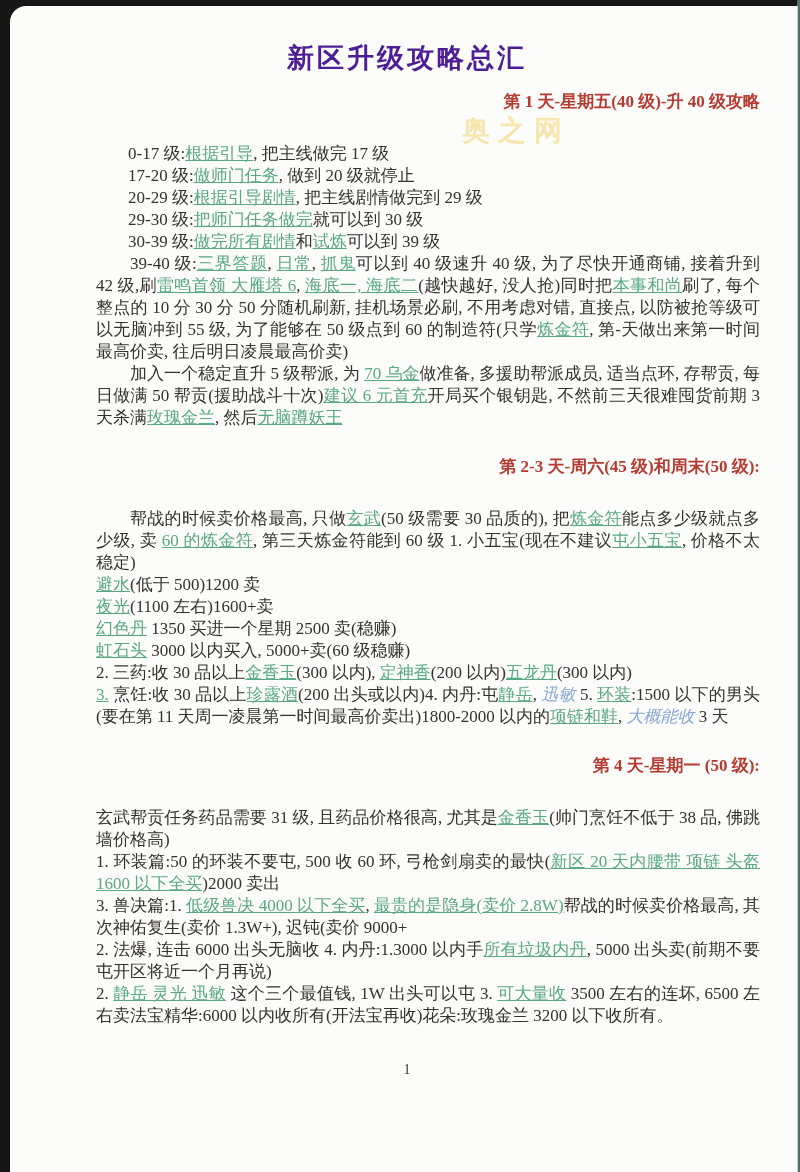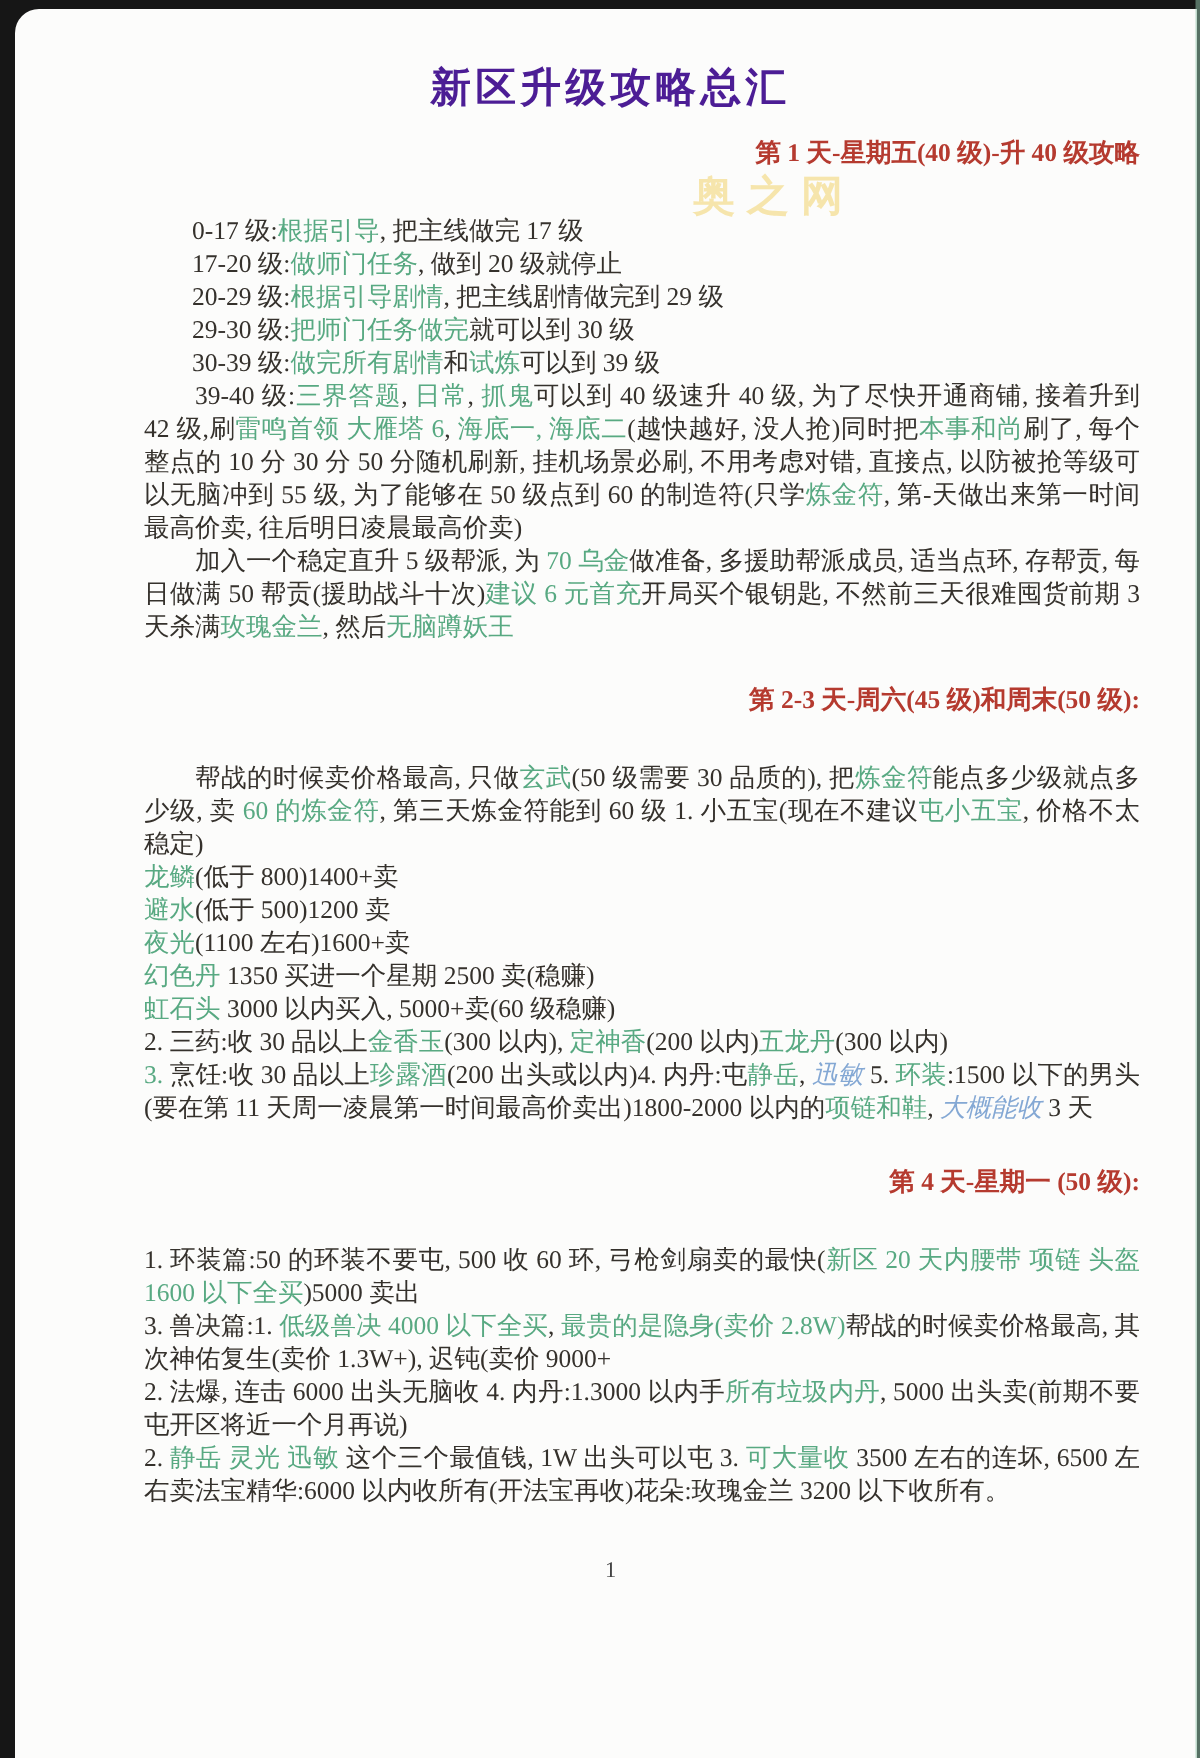--- a/index.html
+++ b/index.html
@@ -38,21 +38,21 @@
   .sec-content{
     margin-left:42px;position:relative;z-index:1;
   }
   .para{
     color:var(--ink);font-size:17px;line-height:22px;margin:0;
     text-align:justify;
   }
   .para.level{margin-left:32px;}
   .para.indent{text-indent:2em;}
   .para.flush{text-indent:0;}
-  .c-green{color:var(--green);}
+  .c-green{color:var(--green);text-decoration:underline;}
   .c-blue{color:var(--blue);font-style:italic;}
   .page-number{
     text-align:center;color:#444;font-size:15px;margin-top:34px;
     position:relative;z-index:1;
   }
 </style>
 </head>
 <body>
 
 <div class="page">
@@ -65,31 +65,31 @@
         <div class="para level"><span>17-20 级:</span><span class="c-green">做师门任务</span><span>, 做到 20 级就停止</span></div>
         <div class="para level"><span>20-29 级:</span><span class="c-green">根据引导剧情</span><span>, 把主线剧情做完到 29 级</span></div>
         <div class="para level"><span>29-30 级:</span><span class="c-green">把师门任务做完</span><span>就可以到 30 级</span></div>
         <div class="para level"><span>30-39 级:</span><span class="c-green">做完所有剧情</span><span>和</span><span class="c-green">试炼</span><span>可以到 39 级</span></div>
         <div class="para indent"><span>39-40 级:</span><span class="c-green">三界答题</span><span>, </span><span class="c-green">日常</span><span>, </span><span class="c-green">抓鬼</span><span>可以到 40 级速升 40 级, 为了尽快开通商铺, 接着升到 42 级,刷</span><span class="c-green">雷鸣首领 大雁塔 6</span><span>, </span><span class="c-green">海底一, 海底二</span><span>(越快越好, 没人抢)同时把</span><span class="c-green">本事和尚</span><span>刷了, 每个整点的 10 分 30 分 50 分随机刷新, 挂机场景必刷, 不用考虑对错, 直接点, 以防被抢等级可以无脑冲到 55 级, 为了能够在 50 级点到 60 的制造符(只学</span><span class="c-green">炼金符</span><span>, 第-天做出来第一时间最高价卖, 往后明日凌晨最高价卖)</span></div>
         <div class="para indent"><span>加入一个稳定直升 5 级帮派, 为 </span><span class="c-green">70 乌金</span><span>做准备, 多援助帮派成员, 适当点环, 存帮贡, 每日做满 50 帮贡(援助战斗十次)</span><span class="c-green">建议 6 元首充</span><span>开局买个银钥匙, 不然前三天很难囤货前期 3 天杀满</span><span class="c-green">玫瑰金兰</span><span>, 然后</span><span class="c-green">无脑蹲妖王</span></div>
       </div>
       <div class="sec-heading">第 2-3 天-周六(45 级)和周末(50 级):</div>
       <div class="sec-content">
         <div class="para indent"><span>帮战的时候卖价格最高, 只做</span><span class="c-green">玄武</span><span>(50 级需要 30 品质的), 把</span><span class="c-green">炼金符</span><span>能点多少级就点多少级, 卖 </span><span class="c-green">60 的炼金符</span><span>, 第三天炼金符能到 60 级 1. 小五宝(现在不建议</span><span class="c-green">屯小五宝</span><span>, 价格不太稳定)</span></div>
-        <div class="para flush"><span class="c-green">龙鳞</span><span>(低于 800)1400+卖</span></div>
         <div class="para flush"><span class="c-green">避水</span><span>(低于 500)1200 卖</span></div>
         <div class="para flush"><span class="c-green">夜光</span><span>(1100 左右)1600+卖</span></div>
         <div class="para flush"><span class="c-green">幻色丹</span><span> 1350 买进一个星期 2500 卖(稳赚)</span></div>
         <div class="para flush"><span class="c-green">虹石头</span><span> 3000 以内买入, 5000+卖(60 级稳赚)</span></div>
         <div class="para flush"><span>2. 三药:收 30 品以上</span><span class="c-green">金香玉</span><span>(300 以内), </span><span class="c-green">定神香</span><span>(200 以内)</span><span class="c-green">五龙丹</span><span>(300 以内)</span></div>
         <div class="para flush"><span class="c-green">3.</span><span> 烹饪:收 30 品以上</span><span class="c-green">珍露酒</span><span>(200 出头或以内)4. 内丹:屯</span><span class="c-green">静岳</span><span>, </span><span class="c-blue">迅敏</span><span> 5. </span><span class="c-green">环装</span><span>:1500 以下的男头(要在第 11 天周一凌晨第一时间最高价卖出)1800-2000 以内的</span><span class="c-green">项链和鞋</span><span>, </span><span class="c-blue">大概能收</span><span> 3 天</span></div>
       </div>
       <div class="sec-heading">第 4 天-星期一 (50 级):</div>
       <div class="sec-content">
-        <div class="para flush"><span>1. 环装篇:50 的环装不要屯, 500 收 60 环, 弓枪剑扇卖的最快(</span><span class="c-green">新区 20 天内腰带 项链 头盔 1600 以下全买</span><span>)5000 卖出</span></div>
+        <div class="para flush"><span>玄武帮贡任务药品需要 31 级, 且药品价格很高, 尤其是</span><span class="c-green">金香玉</span><span>(帅门烹饪不低于 38 品, 佛跳墙价格高)</span></div>
+        <div class="para flush"><span>1. 环装篇:50 的环装不要屯, 500 收 60 环, 弓枪剑扇卖的最快(</span><span class="c-green">新区 20 天内腰带 项链 头盔 1600 以下全买</span><span>)2000 卖出</span></div>
         <div class="para flush"><span>3. 兽决篇:1. </span><span class="c-green">低级兽决 4000 以下全买</span><span>, </span><span class="c-green">最贵的是隐身(卖价 2.8W)</span><span>帮战的时候卖价格最高, 其次神佑复生(卖价 1.3W+), 迟钝(卖价 9000+</span></div>
         <div class="para flush"><span>2. 法爆, 连击 6000 出头无脑收 4. 内丹:1.3000 以内手</span><span class="c-green">所有垃圾内丹</span><span>, 5000 出头卖(前期不要屯开区将近一个月再说)</span></div>
         <div class="para flush"><span>2. </span><span class="c-green">静岳 灵光 迅敏</span><span> 这个三个最值钱, 1W 出头可以屯 3. </span><span class="c-green">可大量收</span><span> 3500 左右的连坏, 6500 左右卖法宝精华:6000 以内收所有(开法宝再收)花朵:玫瑰金兰 3200 以下收所有。</span></div>
       </div>
     </div>
   <div class="page-number">1</div>
 </div>
 <div class="right-edge"></div>
 
 </body></html>

